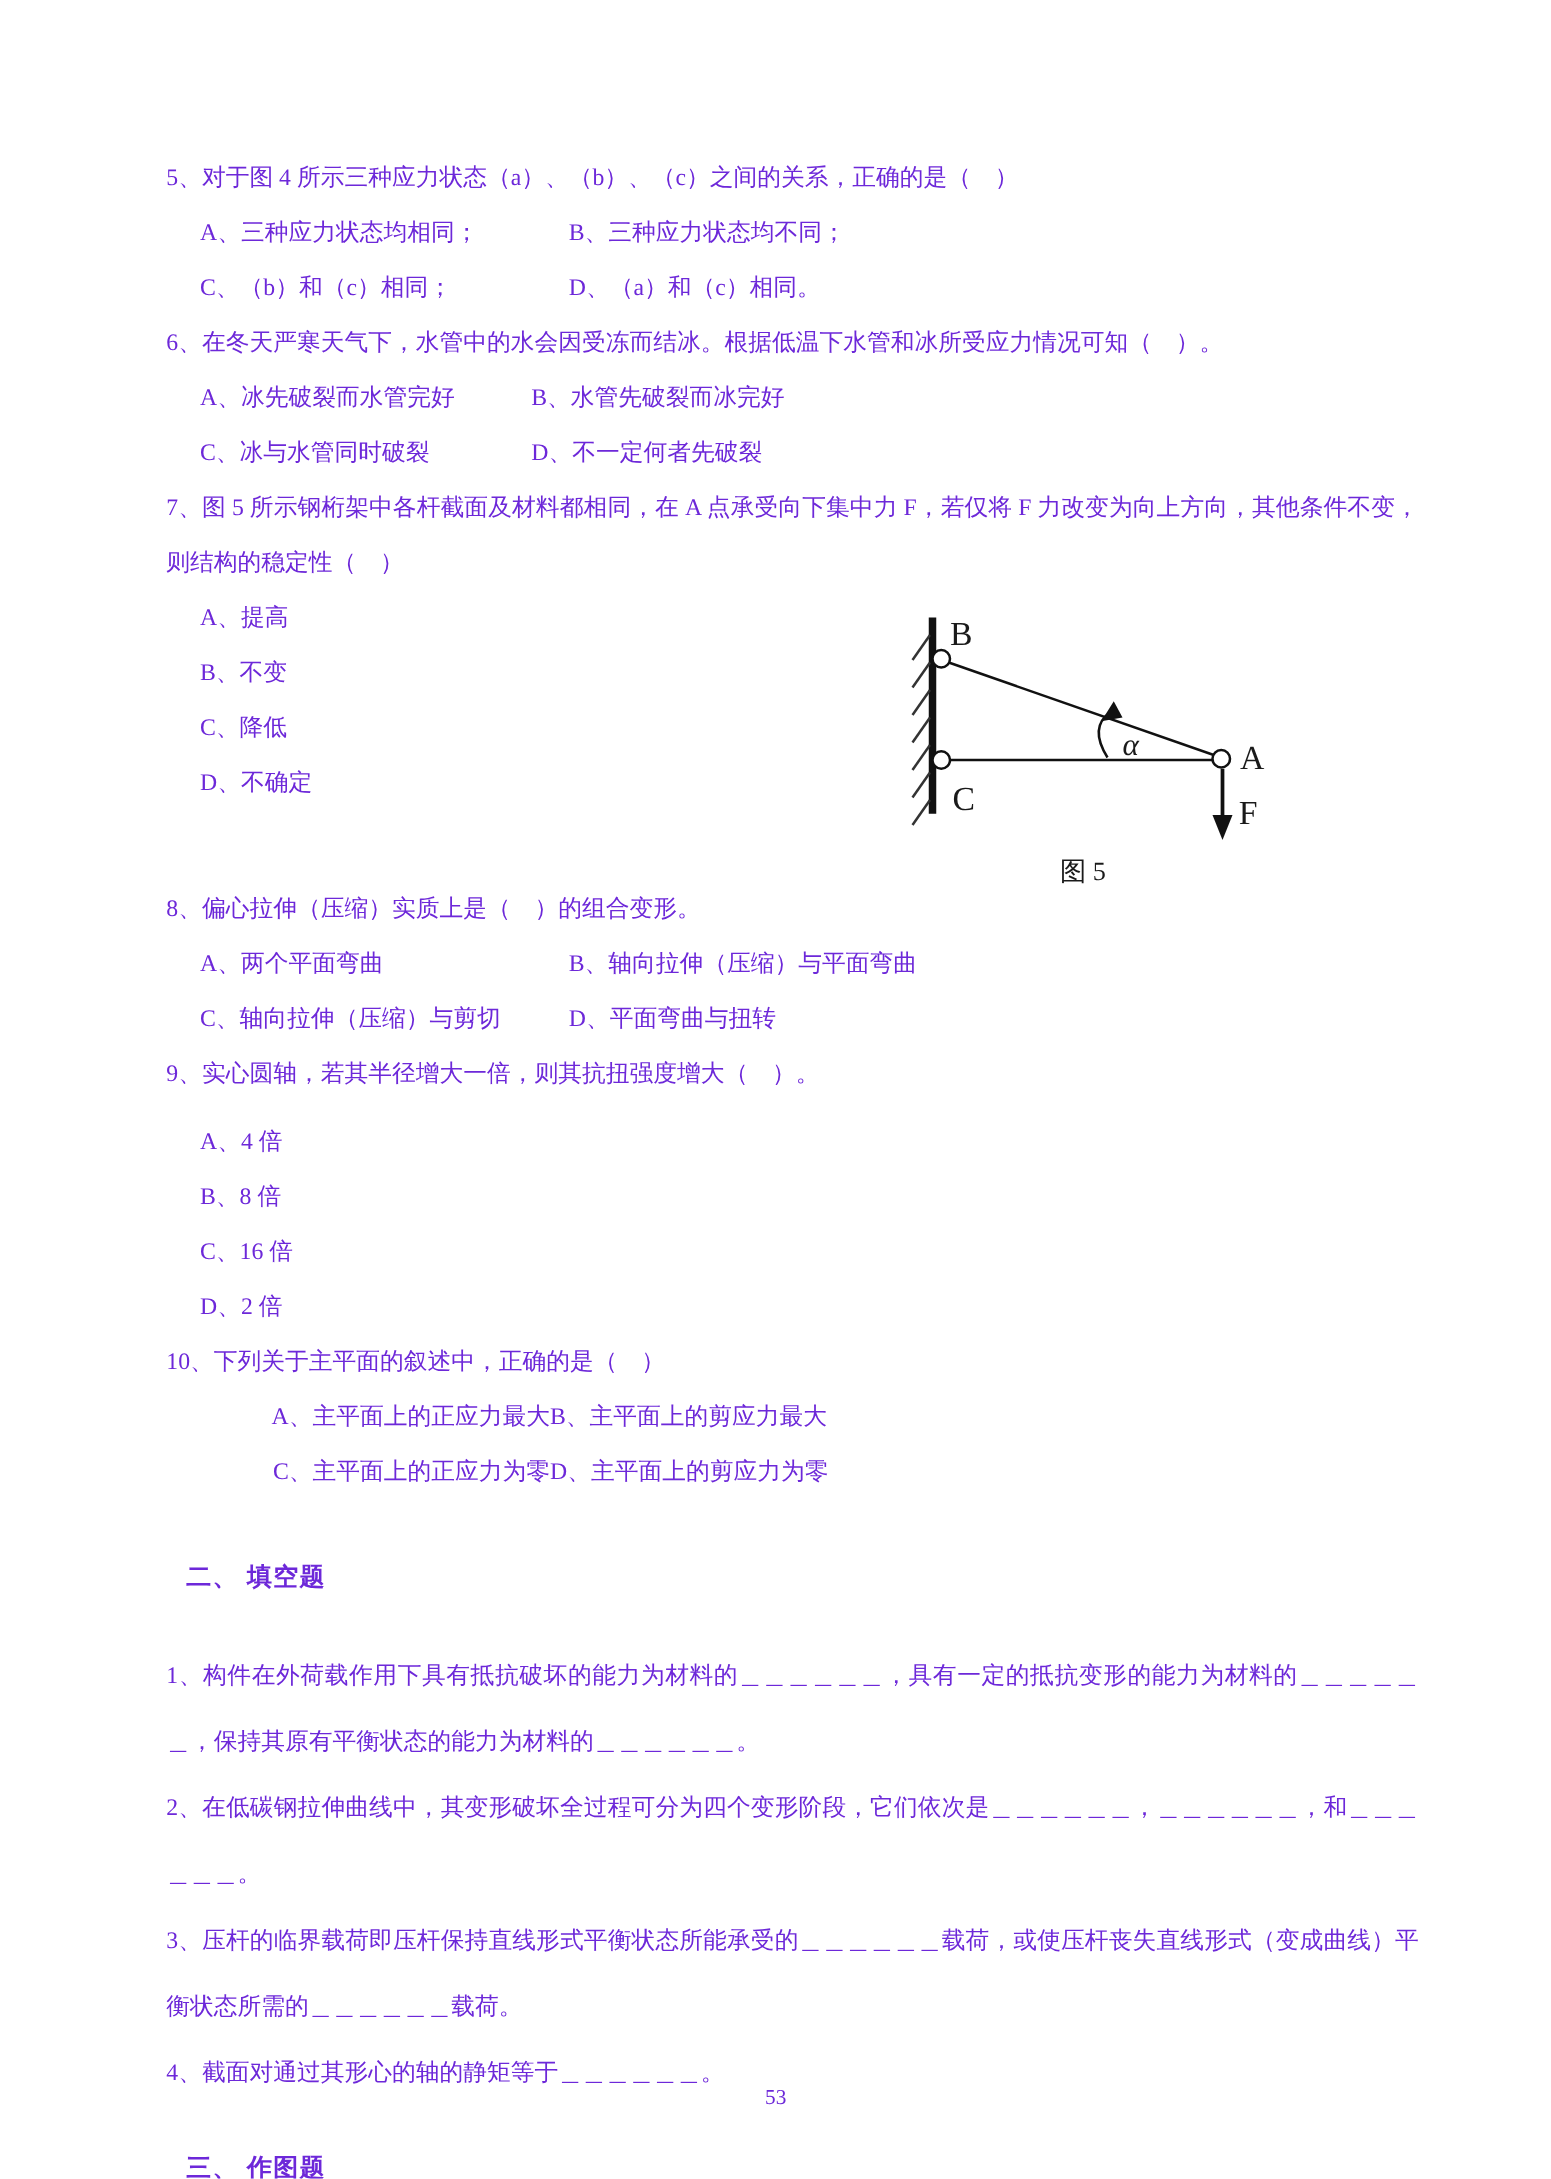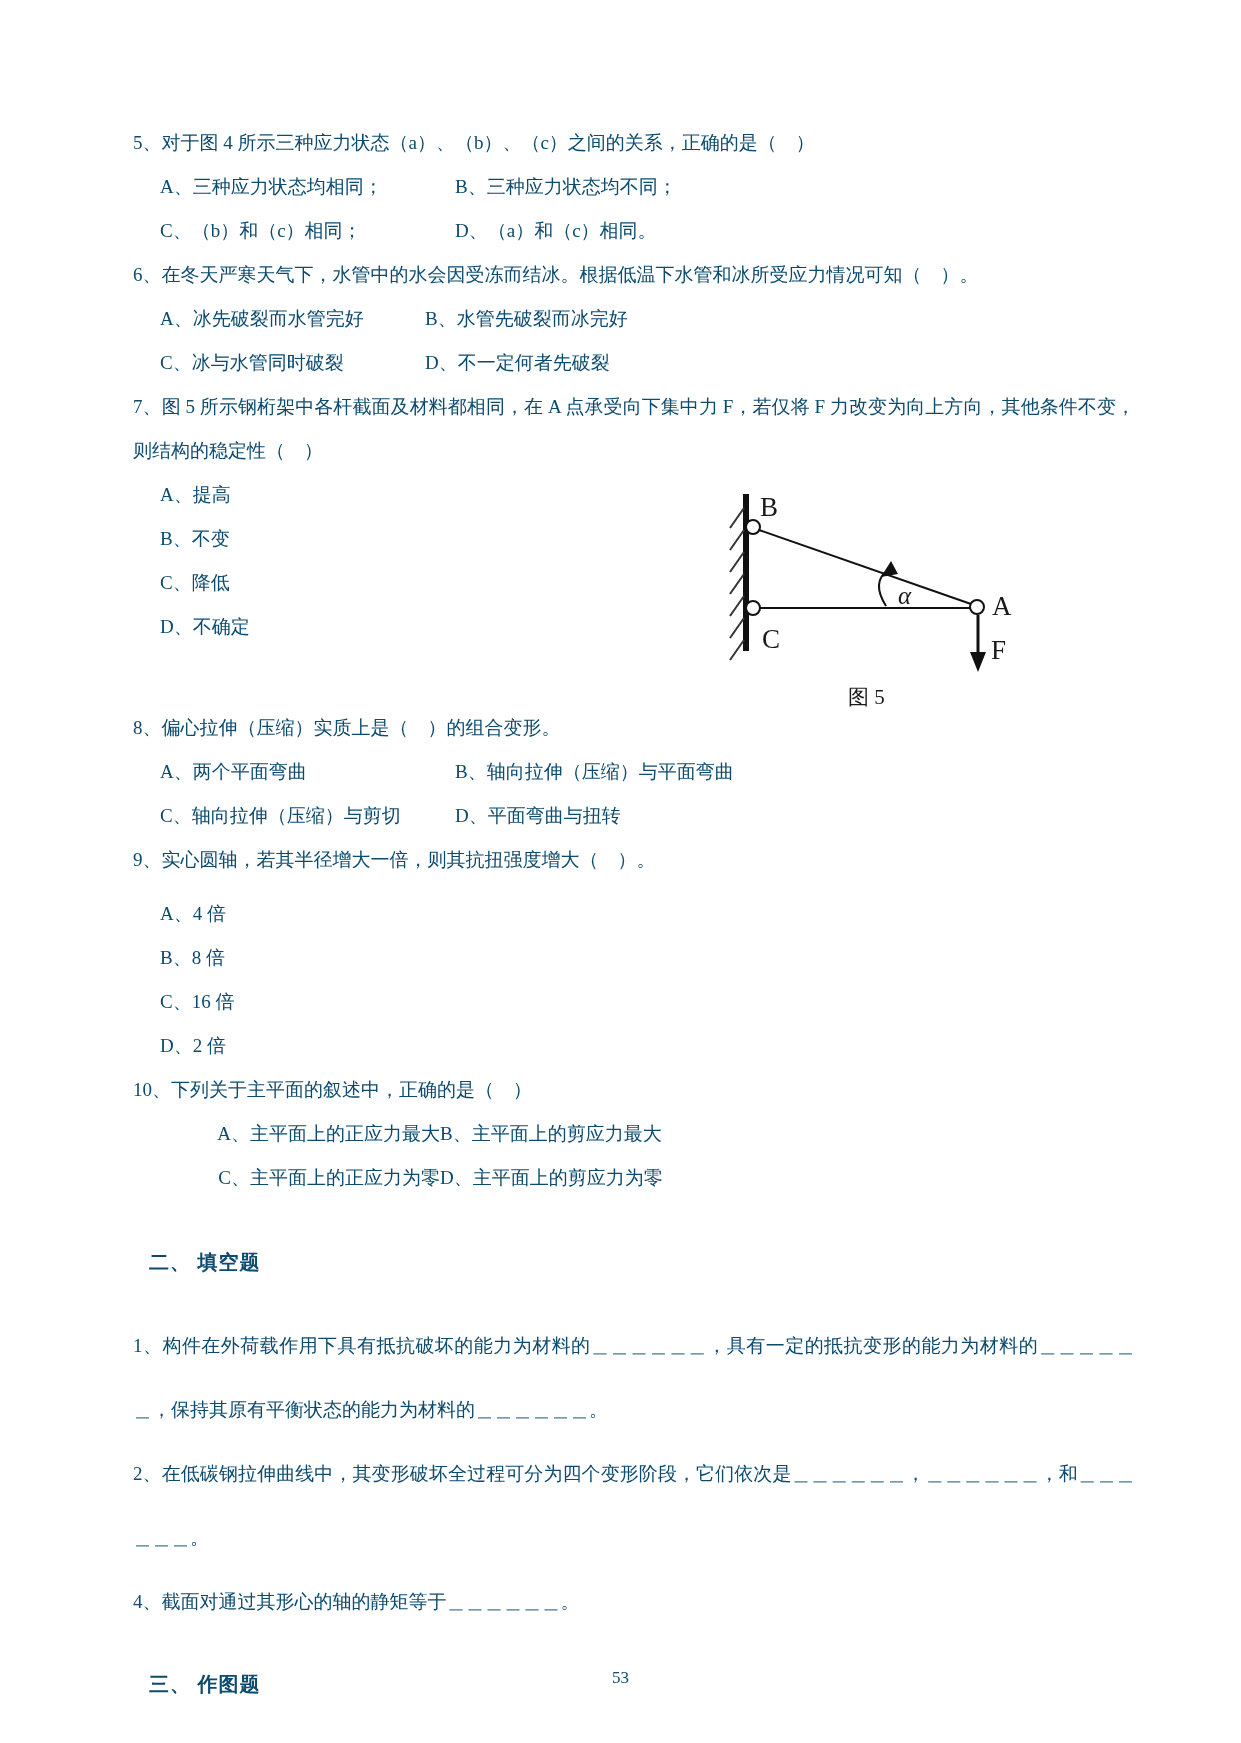--- a/index.html
+++ b/index.html
@@ -2,21 +2,21 @@
 <html><head>
 <meta charset="utf-8">
 <style>
   * { margin: 0; padding: 0; box-sizing: border-box; }
   html, body { background: #ffffff; }
   .page {
     position: relative;
     width: 1241px;
     height: 1743px;
     background: #ffffff;
-    color: #0c4a6e;
+    color: #6d28d9;
     font-family: "Liberation Serif", "DejaVu Serif", serif;
     overflow: hidden;
   }
   .content {
     position: absolute;
     left: 133px;
     top: 121px;
     width: 1002px;
     font-size: 19px;
     line-height: 44px;
@@ -33,21 +33,21 @@
   .q8 { margin-top: 57px; }
   .q9 .opt-row { margin-top: 10px; flex-direction: column; }
   .sec-header {
     font-family: "Liberation Sans", "DejaVu Sans", sans-serif;
     font-weight: bold;
     font-size: 20px;
     letter-spacing: 1px;
     margin: 40px 0 30px 16px;
   }
   .sec-header.draw { margin-top: 28px; }
-  .fill-q { line-height: 64px; text-align: justify; }
+  .fill-q { line-height: 53px; text-align: justify; }
   .figure {
     position: absolute;
     left: 640px;
     top: 478px;
     width: 420px;
     height: 250px;
   }
   .figure svg { display: block; width: 100%; height: 100%; }
   .fig-label {
     font-family: "Liberation Serif", "DejaVu Serif", serif;
@@ -142,20 +142,21 @@
       <div class="opt-row">
         <span class="opt c280">C、主平面上的正应力为零</span>
         <span class="opt">D、主平面上的剪应力为零</span>
       </div>
     </div>
 
     <div class="sec-header">二、 填空题</div>
 
     <div class="fill-q">1、构件在外荷载作用下具有抵抗破坏的能力为材料的＿＿＿＿＿＿，具有一定的抵抗变形的能力为材料的＿＿＿＿＿＿，保持其原有平衡状态的能力为材料的＿＿＿＿＿＿。</div>
     <div class="fill-q">2、在低碳钢拉伸曲线中，其变形破坏全过程可分为四个变形阶段，它们依次是＿＿＿＿＿＿，＿＿＿＿＿＿，和＿＿＿＿＿＿。</div>
+    <div class="fill-q">3、压杆的临界载荷即压杆保持直线形式平衡状态所能承受的＿＿＿＿＿＿载荷，或使压杆丧失直线形式（变成曲线）平衡状态所需的＿＿＿＿＿＿载荷。</div>
     <div class="fill-q">4、截面对通过其形心的轴的静矩等于＿＿＿＿＿＿。</div>
 
     <div class="sec-header draw">三、 作图题</div>
 
   </div>
 
   <div class="figure">
     <svg viewBox="0 0 420 250">
 
       <line x1="106" y1="16" x2="106" y2="173" stroke="#111" stroke-width="6"></line>

